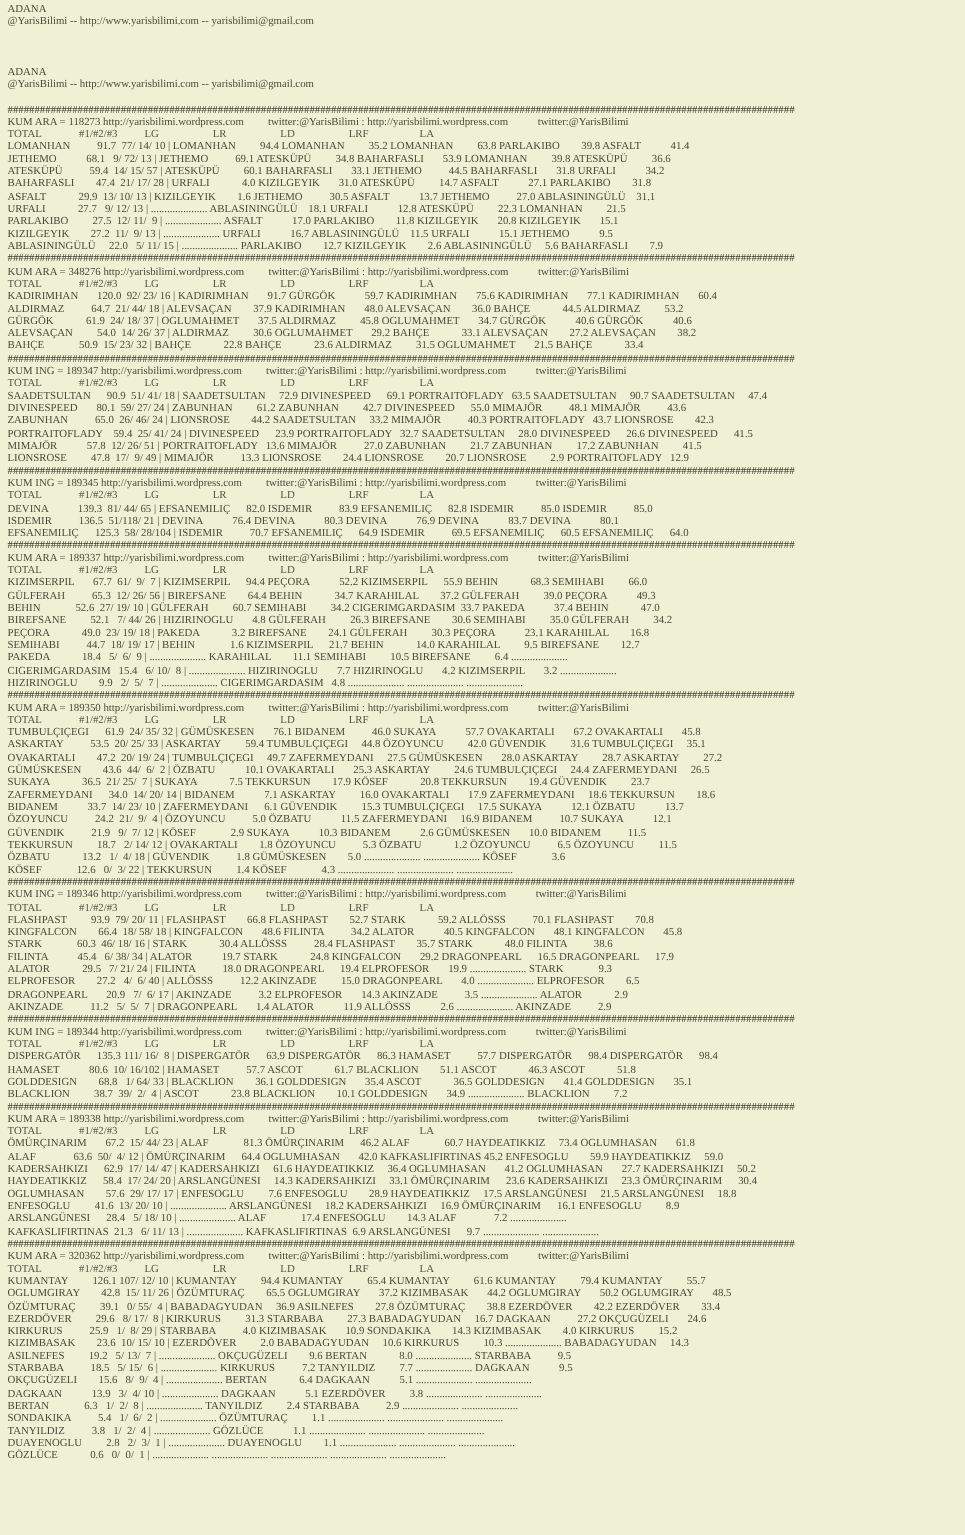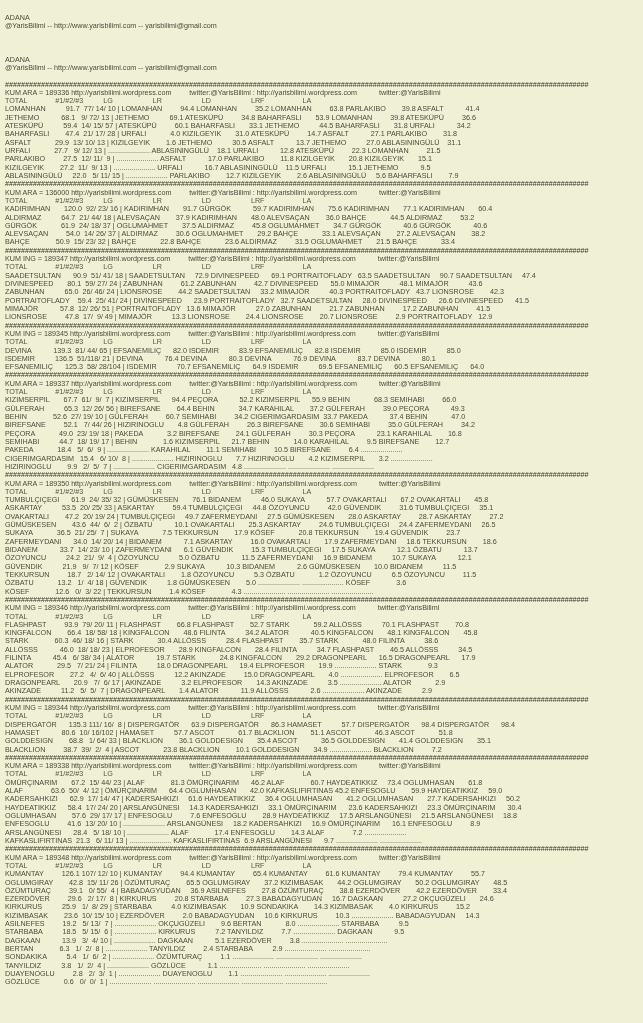--- a/index.html
+++ b/index.html
@@ -2,57 +2,56 @@
 <html><head>
 <meta charset="utf-8">
 <style>
   html,body{margin:0;padding:0}
   body{
     width:643px;height:1023px;overflow:hidden;
     background:#f0f0d4;
   }
   #screen{
     padding:2px 0 0 5px;
-    font-family:Liberation Sans, sans-serif;
+    font-family:Liberation Serif, serif;
     font-size:7.2px;
     line-height:8.32px;
     color:#4b4a3f;
-    margin-top:12px;
   }
   .ln{white-space:pre;height:8.32px;overflow:hidden}
   .ln.sep{color:#38372c}
   .ln.colhdr{color:#55544a}
 </style>
 </head>
 <body>
 
 <div id="screen">
   <div class="ln">ADANA</div>
   <div class="ln">@YarisBilimi -- http://www.yarisbilimi.com -- yarisbilimi@gmail.com</div>
   <div class="ln blank"></div>
   <div class="ln blank"></div>
   <div class="ln blank"></div>
   <div class="ln">ADANA</div>
   <div class="ln">@YarisBilimi -- http://www.yarisbilimi.com -- yarisbilimi@gmail.com</div>
   <div class="ln blank"></div>
   <div id="sections">
       <div class="ln sep">##################################################################################################################################################</div>
-      <div class="ln">KUM ARA = 189336 http://yarisbilimi.wordpress.com         twitter:@YarisBilimi : http://yarisbilimi.wordpress.com           twitter:@YarisBilimi</div>
+      <div class="ln">KUM ARA = 118273 http://yarisbilimi.wordpress.com         twitter:@YarisBilimi : http://yarisbilimi.wordpress.com           twitter:@YarisBilimi</div>
       <div class="ln colhdr">TOTAL              #1/#2/#3          LG                    LR                    LD                    LRF                   LA</div>
       <div class="ln">LOMANHAN          91.7  77/ 14/ 10 | LOMANHAN         94.4 LOMANHAN         35.2 LOMANHAN         63.8 PARLAKIBO        39.8 ASFALT           41.4</div>
       <div class="ln">JETHEMO           68.1   9/ 72/ 13 | JETHEMO          69.1 ATESKÜPÜ         34.8 BAHARFASLI       53.9 LOMANHAN         39.8 ATESKÜPÜ         36.6</div>
       <div class="ln">ATESKÜPÜ          59.4  14/ 15/ 57 | ATESKÜPÜ         60.1 BAHARFASLI       33.1 JETHEMO          44.5 BAHARFASLI       31.8 URFALI           34.2</div>
       <div class="ln">BAHARFASLI        47.4  21/ 17/ 28 | URFALI            4.0 KIZILGEYIK       31.0 ATESKÜPÜ         14.7 ASFALT           27.1 PARLAKIBO        31.8</div>
       <div class="ln">ASFALT            29.9  13/ 10/ 13 | KIZILGEYIK        1.6 JETHEMO          30.5 ASFALT           13.7 JETHEMO          27.0 ABLASININGÜLÜ    31.1</div>
       <div class="ln">URFALI            27.7   9/ 12/ 13 | ..................... ABLASININGÜLÜ    18.1 URFALI           12.8 ATESKÜPÜ         22.3 LOMANHAN         21.5</div>
       <div class="ln">PARLAKIBO         27.5  12/ 11/  9 | ..................... ASFALT           17.0 PARLAKIBO        11.8 KIZILGEYIK       20.8 KIZILGEYIK       15.1</div>
       <div class="ln">KIZILGEYIK        27.2  11/  9/ 13 | ..................... URFALI           16.7 ABLASININGÜLÜ    11.5 URFALI           15.1 JETHEMO           9.5</div>
       <div class="ln">ABLASININGÜLÜ     22.0   5/ 11/ 15 | ..................... PARLAKIBO        12.7 KIZILGEYIK        2.6 ABLASININGÜLÜ     5.6 BAHARFASLI        7.9</div>
       <div class="ln sep">##################################################################################################################################################</div>
-      <div class="ln">KUM ARA = 136000 http://yarisbilimi.wordpress.com         twitter:@YarisBilimi : http://yarisbilimi.wordpress.com           twitter:@YarisBilimi</div>
+      <div class="ln">KUM ARA = 348276 http://yarisbilimi.wordpress.com         twitter:@YarisBilimi : http://yarisbilimi.wordpress.com           twitter:@YarisBilimi</div>
       <div class="ln colhdr">TOTAL              #1/#2/#3          LG                    LR                    LD                    LRF                   LA</div>
       <div class="ln">KADIRIMHAN       120.0  92/ 23/ 16 | KADIRIMHAN       91.7 GÜRGÖK           59.7 KADIRIMHAN       75.6 KADIRIMHAN       77.1 KADIRIMHAN       60.4</div>
       <div class="ln">ALDIRMAZ          64.7  21/ 44/ 18 | ALEVSAÇAN        37.9 KADIRIMHAN       48.0 ALEVSAÇAN        36.0 BAHÇE            44.5 ALDIRMAZ         53.2</div>
       <div class="ln">GÜRGÖK            61.9  24/ 18/ 37 | OGLUMAHMET       37.5 ALDIRMAZ         45.8 OGLUMAHMET       34.7 GÜRGÖK           40.6 GÜRGÖK           40.6</div>
       <div class="ln">ALEVSAÇAN         54.0  14/ 26/ 37 | ALDIRMAZ         30.6 OGLUMAHMET       29.2 BAHÇE            33.1 ALEVSAÇAN        27.2 ALEVSAÇAN        38.2</div>
       <div class="ln">BAHÇE             50.9  15/ 23/ 32 | BAHÇE            22.8 BAHÇE            23.6 ALDIRMAZ         31.5 OGLUMAHMET       21.5 BAHÇE            33.4</div>
       <div class="ln sep">##################################################################################################################################################</div>
       <div class="ln">KUM ING = 189347 http://yarisbilimi.wordpress.com         twitter:@YarisBilimi : http://yarisbilimi.wordpress.com           twitter:@YarisBilimi</div>
       <div class="ln colhdr">TOTAL              #1/#2/#3          LG                    LR                    LD                    LRF                   LA</div>
       <div class="ln">SAADETSULTAN      90.9  51/ 41/ 18 | SAADETSULTAN     72.9 DIVINESPEED      69.1 PORTRAITOFLADY   63.5 SAADETSULTAN     90.7 SAADETSULTAN     47.4</div>
@@ -93,21 +92,20 @@
       <div class="ln">GÜVENDIK          21.9   9/  7/ 12 | KÖSEF             2.9 SUKAYA           10.3 BIDANEM           2.6 GÜMÜSKESEN       10.0 BIDANEM          11.5</div>
       <div class="ln">TEKKURSUN         18.7   2/ 14/ 12 | OVAKARTALI        1.8 ÖZOYUNCU          5.3 ÖZBATU            1.2 ÖZOYUNCU          6.5 ÖZOYUNCU         11.5</div>
       <div class="ln">ÖZBATU            13.2   1/  4/ 18 | GÜVENDIK          1.8 GÜMÜSKESEN        5.0 ..................... ..................... KÖSEF             3.6</div>
       <div class="ln">KÖSEF             12.6   0/  3/ 22 | TEKKURSUN         1.4 KÖSEF             4.3 ..................... ..................... .....................</div>
       <div class="ln sep">##################################################################################################################################################</div>
       <div class="ln">KUM ING = 189346 http://yarisbilimi.wordpress.com         twitter:@YarisBilimi : http://yarisbilimi.wordpress.com           twitter:@YarisBilimi</div>
       <div class="ln colhdr">TOTAL              #1/#2/#3          LG                    LR                    LD                    LRF                   LA</div>
       <div class="ln">FLASHPAST         93.9  79/ 20/ 11 | FLASHPAST        66.8 FLASHPAST        52.7 STARK            59.2 ALLÖSSS          70.1 FLASHPAST        70.8</div>
       <div class="ln">KINGFALCON        66.4  18/ 58/ 18 | KINGFALCON       48.6 FILINTA          34.2 ALATOR           40.5 KINGFALCON       48.1 KINGFALCON       45.8</div>
       <div class="ln">STARK             60.3  46/ 18/ 16 | STARK            30.4 ALLÖSSS          28.4 FLASHPAST        35.7 STARK            48.0 FILINTA          38.6</div>
-      <div class="ln">ALLÖSSS           46.0  18/ 18/ 23 | ELPROFESOR       28.9 KINGFALCON       28.4 FILINTA          34.7 FLASHPAST        46.5 ALLÖSSS          34.5</div>
       <div class="ln">FILINTA           45.4   6/ 38/ 34 | ALATOR           19.7 STARK            24.8 KINGFALCON       29.2 DRAGONPEARL      16.5 DRAGONPEARL      17.9</div>
       <div class="ln">ALATOR            29.5   7/ 21/ 24 | FILINTA          18.0 DRAGONPEARL      19.4 ELPROFESOR       19.9 ..................... STARK             9.3</div>
       <div class="ln">ELPROFESOR        27.2   4/  6/ 40 | ALLÖSSS          12.2 AKINZADE         15.0 DRAGONPEARL       4.0 ..................... ELPROFESOR        6.5</div>
       <div class="ln">DRAGONPEARL       20.9   7/  6/ 17 | AKINZADE          3.2 ELPROFESOR       14.3 AKINZADE          3.5 ..................... ALATOR            2.9</div>
       <div class="ln">AKINZADE          11.2   5/  5/  7 | DRAGONPEARL       1.4 ALATOR           11.9 ALLÖSSS           2.6 ..................... AKINZADE          2.9</div>
       <div class="ln sep">##################################################################################################################################################</div>
       <div class="ln">KUM ING = 189344 http://yarisbilimi.wordpress.com         twitter:@YarisBilimi : http://yarisbilimi.wordpress.com           twitter:@YarisBilimi</div>
       <div class="ln colhdr">TOTAL              #1/#2/#3          LG                    LR                    LD                    LRF                   LA</div>
       <div class="ln">DISPERGATÖR      135.3 111/ 16/  8 | DISPERGATÖR      63.9 DISPERGATÖR      86.3 HAMASET          57.7 DISPERGATÖR      98.4 DISPERGATÖR      98.4</div>
       <div class="ln">HAMASET           80.6  10/ 16/102 | HAMASET          57.7 ASCOT            61.7 BLACKLION        51.1 ASCOT            46.3 ASCOT            51.8</div>
@@ -118,30 +116,31 @@
       <div class="ln colhdr">TOTAL              #1/#2/#3          LG                    LR                    LD                    LRF                   LA</div>
       <div class="ln">ÖMÜRÇINARIM       67.2  15/ 44/ 23 | ALAF             81.3 ÖMÜRÇINARIM      46.2 ALAF             60.7 HAYDEATIKKIZ     73.4 OGLUMHASAN       61.8</div>
       <div class="ln">ALAF              63.6  50/  4/ 12 | ÖMÜRÇINARIM      64.4 OGLUMHASAN       42.0 KAFKASLIFIRTINAS 45.2 ENFESOGLU        59.9 HAYDEATIKKIZ     59.0</div>
       <div class="ln">KADERSAHKIZI      62.9  17/ 14/ 47 | KADERSAHKIZI     61.6 HAYDEATIKKIZ     36.4 OGLUMHASAN       41.2 OGLUMHASAN       27.7 KADERSAHKIZI     50.2</div>
       <div class="ln">HAYDEATIKKIZ      58.4  17/ 24/ 20 | ARSLANGÜNESI     14.3 KADERSAHKIZI     33.1 ÖMÜRÇINARIM      23.6 KADERSAHKIZI     23.3 ÖMÜRÇINARIM      30.4</div>
       <div class="ln">OGLUMHASAN        57.6  29/ 17/ 17 | ENFESOGLU         7.6 ENFESOGLU        28.9 HAYDEATIKKIZ     17.5 ARSLANGÜNESI     21.5 ARSLANGÜNESI     18.8</div>
       <div class="ln">ENFESOGLU         41.6  13/ 20/ 10 | ..................... ARSLANGÜNESI     18.2 KADERSAHKIZI     16.9 ÖMÜRÇINARIM      16.1 ENFESOGLU         8.9</div>
       <div class="ln">ARSLANGÜNESI      28.4   5/ 18/ 10 | ..................... ALAF             17.4 ENFESOGLU        14.3 ALAF              7.2 .....................</div>
       <div class="ln">KAFKASLIFIRTINAS  21.3   6/ 11/ 13 | ..................... KAFKASLIFIRTINAS  6.9 ARSLANGÜNESI      9.7 ..................... .....................</div>
       <div class="ln sep">##################################################################################################################################################</div>
-      <div class="ln">KUM ARA = 189348 http://yarisbilimi.wordpress.com         twitter:@YarisBilimi : http://yarisbilimi.wordpress.com           twitter:@YarisBilimi</div>
+      <div class="ln">KUM ARA = 320362 http://yarisbilimi.wordpress.com         twitter:@YarisBilimi : http://yarisbilimi.wordpress.com           twitter:@YarisBilimi</div>
       <div class="ln colhdr">TOTAL              #1/#2/#3          LG                    LR                    LD                    LRF                   LA</div>
       <div class="ln">KUMANTAY         126.1 107/ 12/ 10 | KUMANTAY         94.4 KUMANTAY         65.4 KUMANTAY         61.6 KUMANTAY         79.4 KUMANTAY         55.7</div>
       <div class="ln">OGLUMGIRAY        42.8  15/ 11/ 26 | ÖZÜMTURAÇ        65.5 OGLUMGIRAY       37.2 KIZIMBASAK       44.2 OGLUMGIRAY       50.2 OGLUMGIRAY       48.5</div>
       <div class="ln">ÖZÜMTURAÇ         39.1   0/ 55/  4 | BABADAGYUDAN     36.9 ASILNEFES        27.8 ÖZÜMTURAÇ        38.8 EZERDÖVER        42.2 EZERDÖVER        33.4</div>
-      <div class="ln">EZERDÖVER         29.6   2/ 17/  8 | KIRKURUS         20.8 STARBABA         27.3 BABADAGYUDAN     16.7 DAGKAAN          27.2 OKÇUGÜZELI       24.6</div>
+      <div class="ln">EZERDÖVER         29.6   8/ 17/  8 | KIRKURUS         31.3 STARBABA         27.3 BABADAGYUDAN     16.7 DAGKAAN          27.2 OKÇUGÜZELI       24.6</div>
       <div class="ln">KIRKURUS          25.9   1/  8/ 29 | STARBABA          4.0 KIZIMBASAK       10.9 SONDAKIKA        14.3 KIZIMBASAK        4.0 KIRKURUS         15.2</div>
       <div class="ln">KIZIMBASAK        23.6  10/ 15/ 10 | EZERDÖVER         2.0 BABADAGYUDAN     10.6 KIRKURUS         10.3 ..................... BABADAGYUDAN     14.3</div>
       <div class="ln">ASILNEFES         19.2   5/ 13/  7 | ..................... OKÇUGÜZELI        9.6 BERTAN            8.0 ..................... STARBABA          9.5</div>
       <div class="ln">STARBABA          18.5   5/ 15/  6 | ..................... KIRKURUS          7.2 TANYILDIZ         7.7 ..................... DAGKAAN           9.5</div>
+      <div class="ln">OKÇUGÜZELI        15.6   8/  9/  4 | ..................... BERTAN            6.4 DAGKAAN           5.1 ..................... .....................</div>
       <div class="ln">DAGKAAN           13.9   3/  4/ 10 | ..................... DAGKAAN           5.1 EZERDÖVER         3.8 ..................... .....................</div>
       <div class="ln">BERTAN             6.3   1/  2/  8 | ..................... TANYILDIZ         2.4 STARBABA          2.9 ..................... .....................</div>
       <div class="ln">SONDAKIKA          5.4   1/  6/  2 | ..................... ÖZÜMTURAÇ         1.1 ..................... ..................... .....................</div>
       <div class="ln">TANYILDIZ          3.8   1/  2/  4 | ..................... GÖZLÜCE           1.1 ..................... ..................... .....................</div>
       <div class="ln">DUAYENOGLU         2.8   2/  3/  1 | ..................... DUAYENOGLU        1.1 ..................... ..................... .....................</div>
       <div class="ln">GÖZLÜCE            0.6   0/  0/  1 | ..................... ..................... ..................... ..................... .....................</div>
     </div>
 </div>
 
 </body></html>

